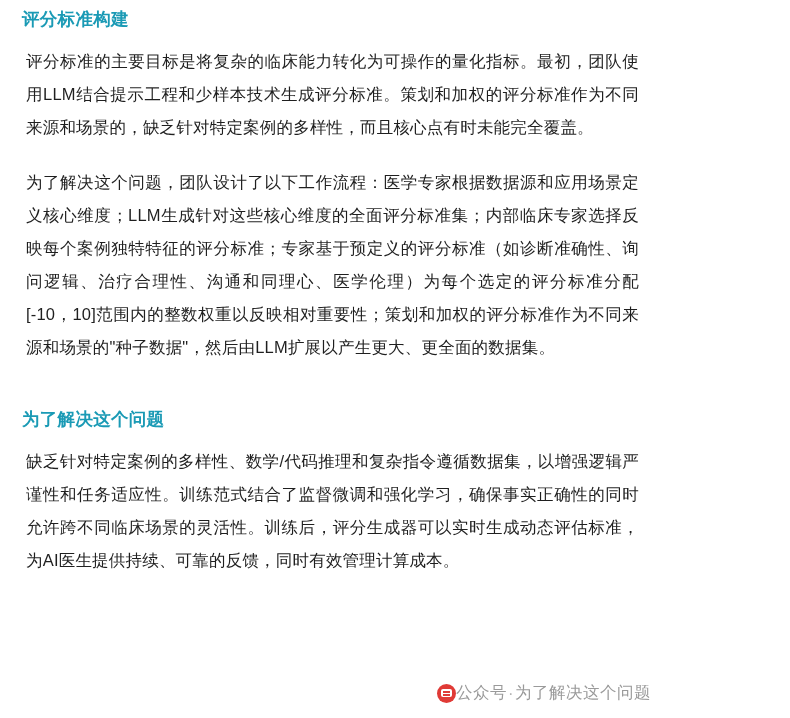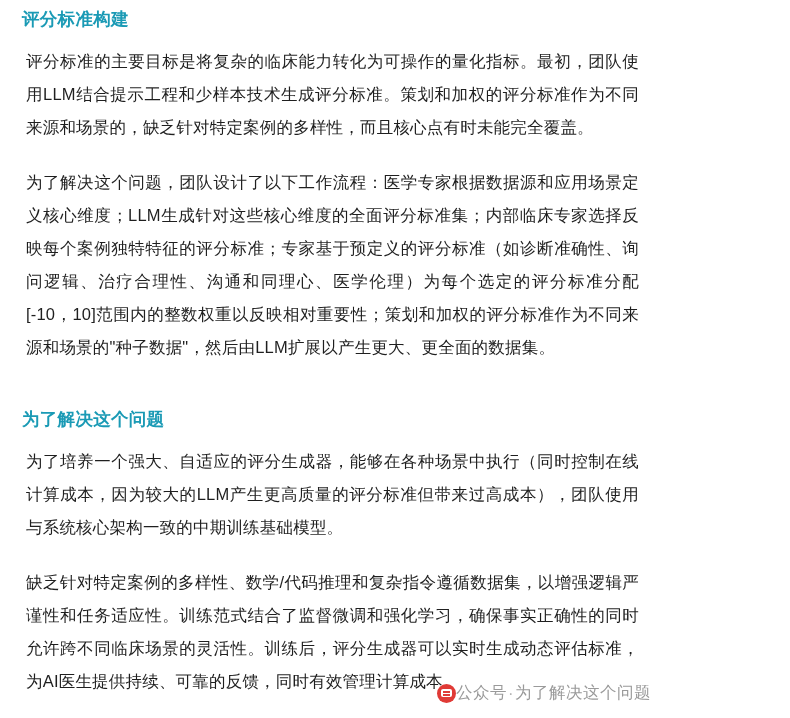--- a/index.html
+++ b/index.html
@@ -108,21 +108,20 @@
       <p class="para">评分标准的主要目标是将复杂的临床能力转化为可操作的量化指标。最初，团队使用LLM结合提示工程和少样本技术生成评分标准。策划和加权的评分标准作为不同来源和场景的，缺乏针对特定案例的多样性，而且核心点有时未能完全覆盖。</p>
       <p class="para">为了解决这个问题，团队设计了以下工作流程：医学专家根据数据源和应用场景定义核心维度；LLM生成针对这些核心维度的全面评分标准集；内部临床专家选择反映每个案例独特特征的评分标准；专家基于预定义的评分标准（如诊断准确性、询问逻辑、治疗合理性、沟通和同理心、医学伦理）为每个选定的评分标准分配[-10，10]范围内的整数权重以反映相对重要性；策划和加权的评分标准作为不同来源和场景的"种子数据"，然后由LLM扩展以产生更大、更全面的数据集。</p>
     </div>
   </div>
 
   <div class="section-gap"></div>
 
   <div class="section">
     <h2 class="section-heading">为了解决这个问题</h2>
     <div class="section-body">
-      <p class="para">为了培养一个强大、自适应的评分生成器，能够在各种场景中执行（同时控制在线计算成本，因为较大的LLM产生更高质量的评分标准但带来过高成本），团队使用与系统核心架构一致的中期训练基础模型。</p>
       <p class="para">缺乏针对特定案例的多样性、数学/代码推理和复杂指令遵循数据集，以增强逻辑严谨性和任务适应性。训练范式结合了监督微调和强化学习，确保事实正确性的同时允许跨不同临床场景的灵活性。训练后，评分生成器可以实时生成动态评估标准，为AI医生提供持续、可靠的反馈，同时有效管理计算成本。</p>
     </div>
   </div>
 
   <div class="watermark">
     <span class="wm-logo"></span>
     <span>公众号</span>
     <span class="wm-sep">·</span>
     <span>为了解决这个问题</span>
   </div>

